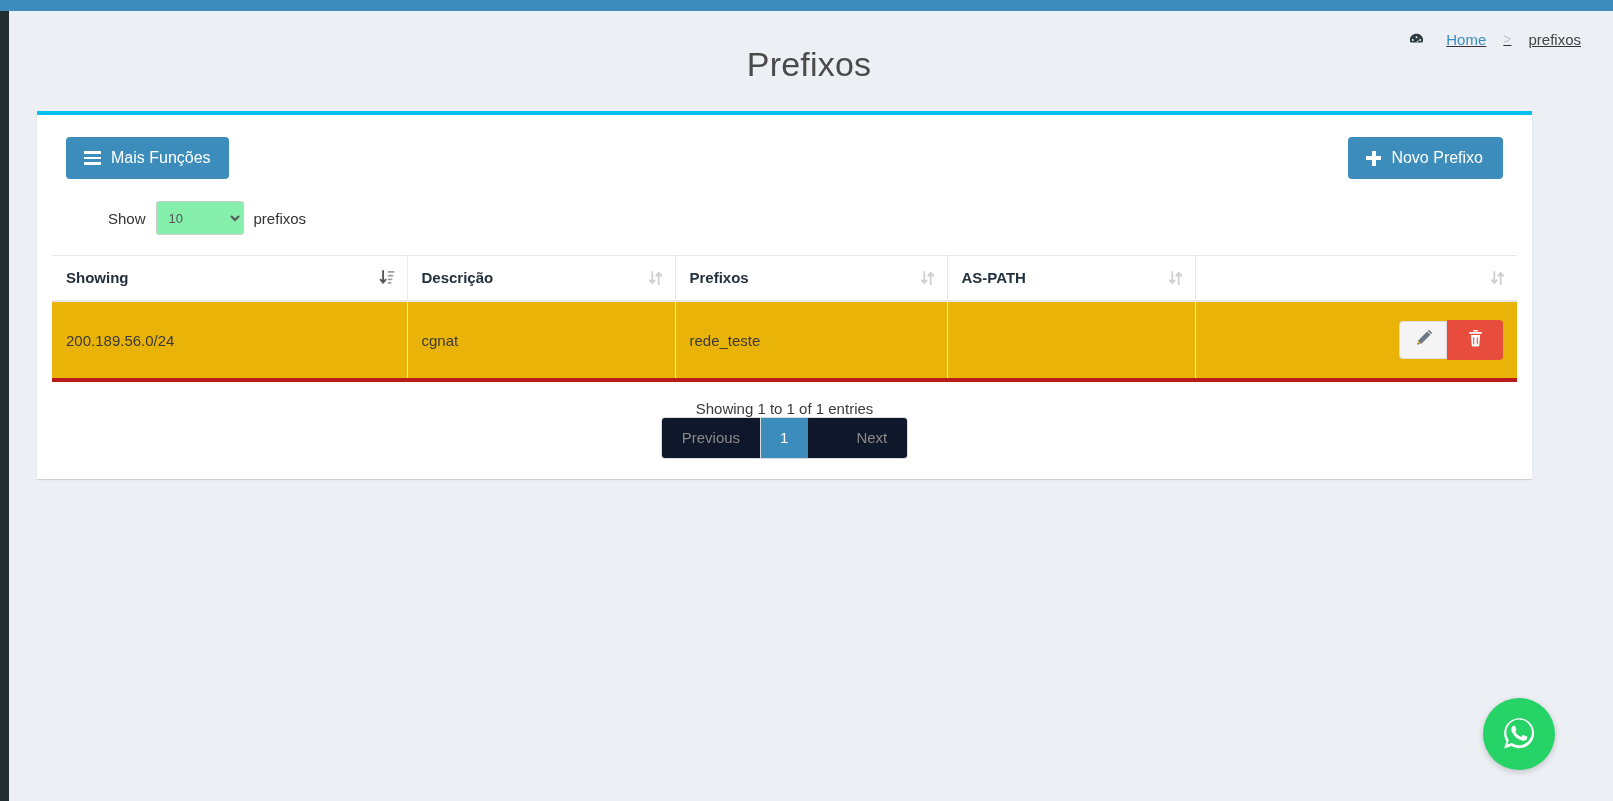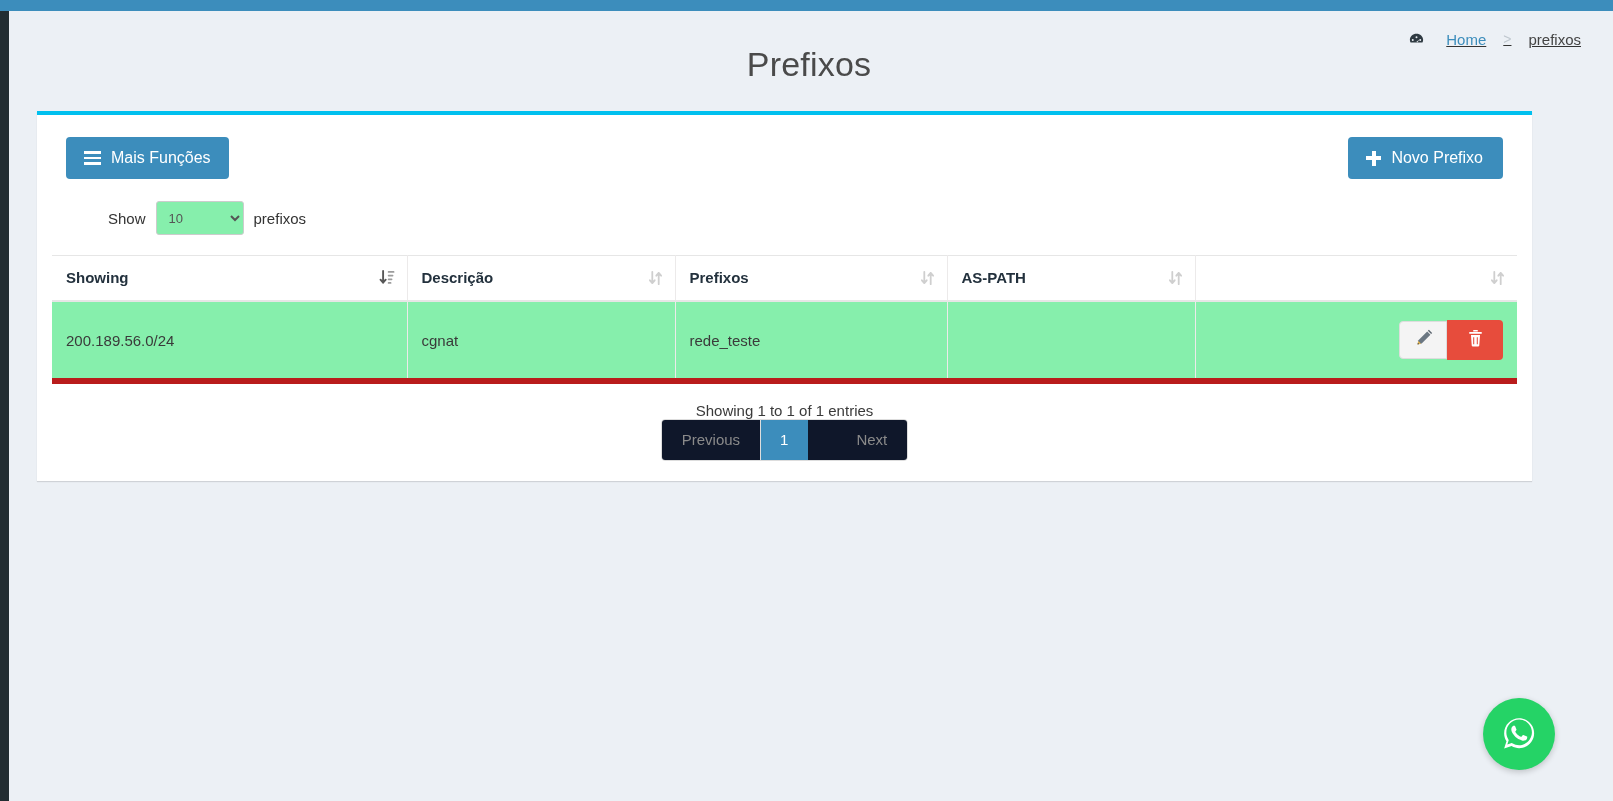--- a/index.html
+++ b/index.html
@@ -206,22 +206,22 @@
     transform: translateY(-50%);
     display: inline-flex;
     align-items: center;
   }
 
   table.dt td {
     font-size: 15px;
     color: #3a3a3a;
     padding: 18px 14px;
     border-right: 1px solid #eceaea;
-    border-bottom: 6px solid #b91c1c;
-    background: #86efac;
+    border-bottom: 4px solid #b91c1c;
+    background: #eab308;
     vertical-align: middle;
   }
   table.dt td:last-child { border-right: none; }
   td.col-prefixo { padding-left: 38px; }
   td.col-actions { text-align: right; padding-right: 14px; }
 
   .action-btns {
     display: inline-flex;
     align-items: center;
     gap: 0;

